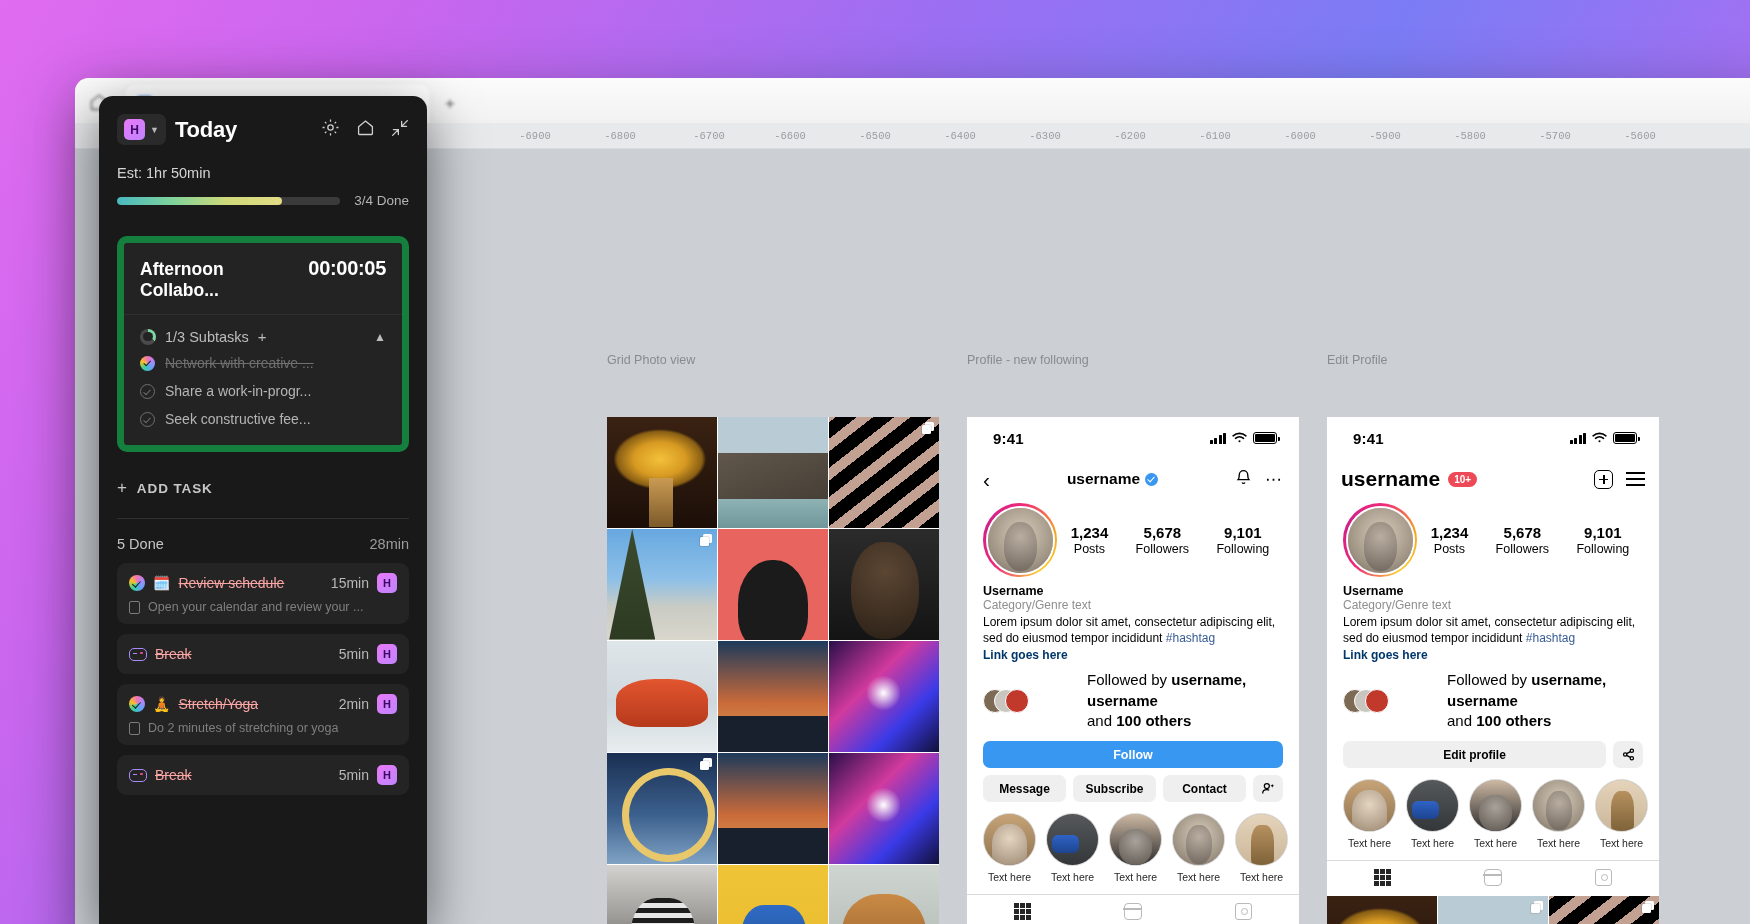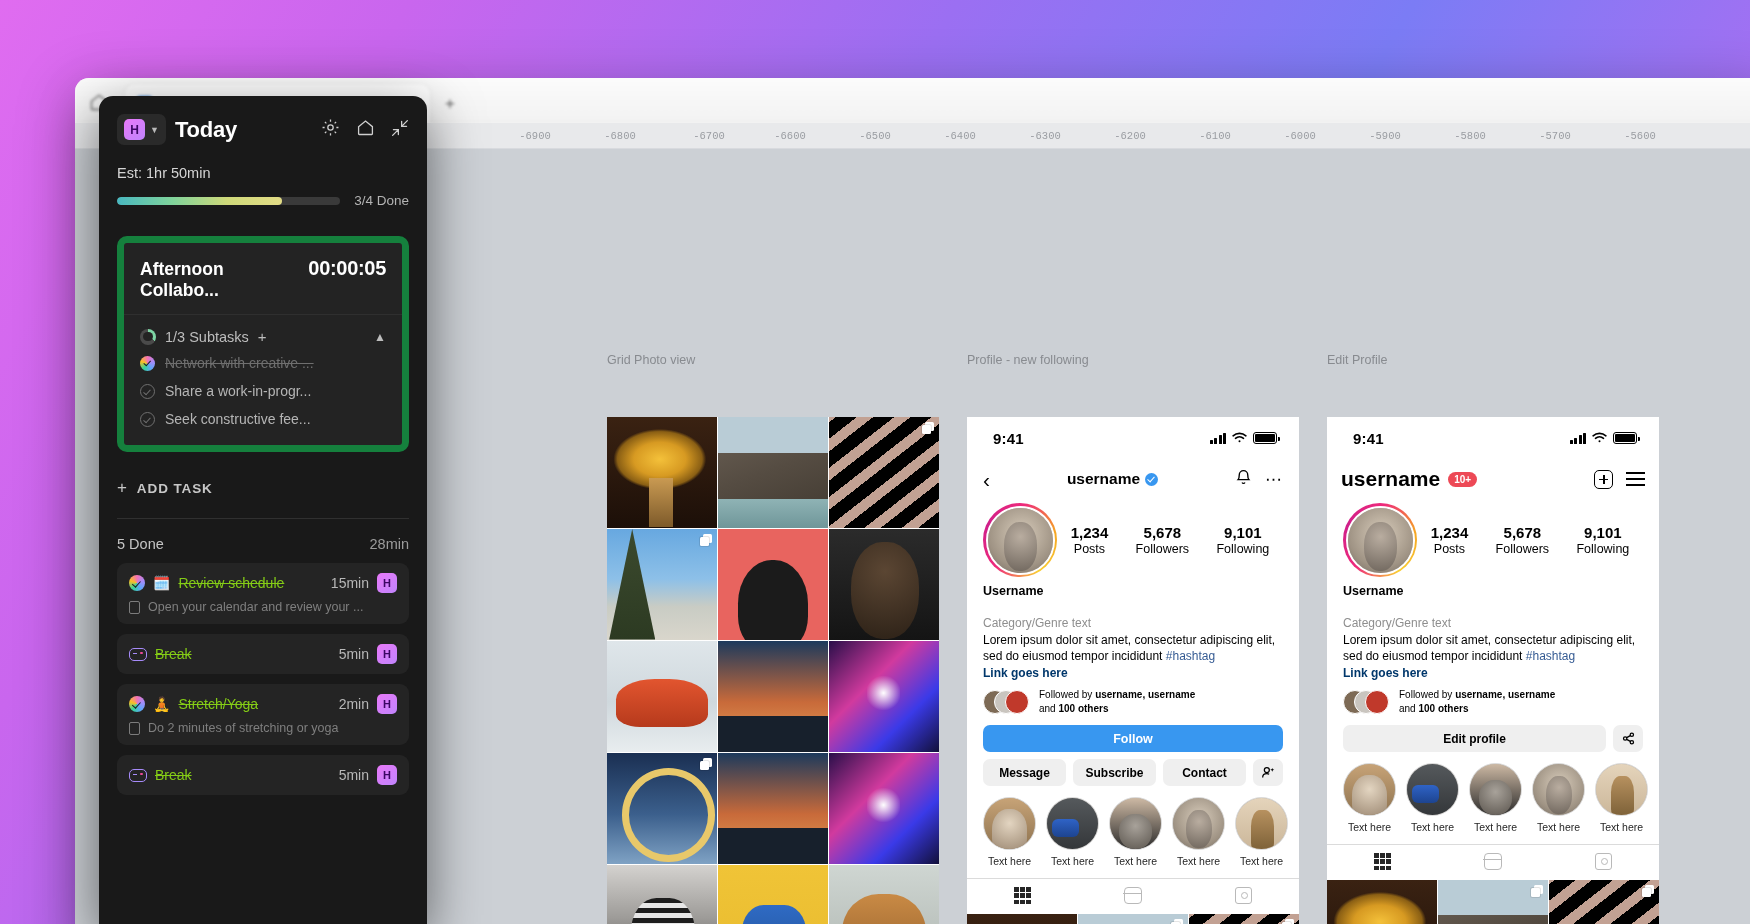--- a/index.html
+++ b/index.html
@@ -191,35 +191,35 @@
     border: 2.5px solid #fff; overflow: hidden; position: relative;
     background: #b9b3ad;
   }
   .stats { flex: 1; display: flex; justify-content: space-around; }
   .stat { text-align: center; }
   .stat .num { font-size: 15px; font-weight: bold; color: #000; }
   .stat .lbl { font-size: 12.5px; color: #000; margin-top: 1px; }
 
   .bio { padding: 7px 16px 0; }
   .bio .b-name { font-size: 12.5px; font-weight: bold; color: #000; }
-  .bio .b-cat { font-size: 12px; color: #8e8e8e; margin-top: 18px; }
+  .bio .b-cat { font-size: 12px; color: #8e8e8e; margin-top: 0; }
   .bio .b-text { font-size: 12px; color: #000; line-height: 1.35; margin-top: 2px; }
   .bio .b-text .tag { color: #355b93; }
   .bio .b-link { font-size: 12px; color: #00376b; font-weight: bold; margin-top: 2px; }
 
   .followed-row { display: flex; align-items: center; gap: 8px; padding: 8px 16px 0; }
   .fr-avatars { position: relative; width: 48px; height: 24px; flex: 0 0 48px; }
   .fr-avatars span {
     position: absolute; top: 0; width: 24px; height: 24px; border-radius: 50%;
     border: 1.5px solid #fff;
   }
   .fr-avatars span:nth-child(1){ left:0; background:#7d6a55; }
   .fr-avatars span:nth-child(2){ left:11px; background:#c9c5bf; }
   .fr-avatars span:nth-child(3){ left:22px; background:#c0392b; }
-  .fr-text { font-size: 10px; color: #000; line-height: 1.35; }
+  .fr-text { font-size: 15px; color: #000; line-height: 1.35; margin-left: 48px; }
   .fr-text b { font-weight: bold; }
 
   .btn-follow {
     margin: 10px 16px 0; height: 27px; border-radius: 7px;
     background: #3897f0; color: #fff; font-size: 12.5px; font-weight: bold;
     display: flex; align-items: center; justify-content: center;
   }
   .btn-row { display: flex; gap: 7px; padding: 7px 16px 0; }
   .btn-sec {
     flex: 1; height: 27px; border-radius: 7px; background: #efefef;
@@ -440,21 +440,21 @@
     width: 18px; height: 13px; border-radius: 5px; flex: 0 0 18px;
     border: 1.6px solid #a78bfa; position: relative;
   }
   .ti-gamepad:before {
     content:""; position:absolute; left: 3px; top: 4px; width: 4px; height: 1.4px; background: #a78bfa;
   }
   .ti-gamepad:after {
     content:""; position:absolute; right: 3px; top: 3.4px; width: 2.6px; height: 2.6px;
     border-radius: 50%; background: #ec4899;
   }
-  .ti-title { font-size: 14px; color: #84cc16; text-decoration: line-through; }
+  .ti-title { font-size: 14px; color: #fca5a5; text-decoration: line-through; }
   .ti-time { margin-left: auto; font-size: 14px; color: #b8b8b8; }
   .ti-badge {
     width: 20px; height: 20px; border-radius: 5px; flex: 0 0 20px;
     background: linear-gradient(140deg, #e879f9, #c084fc);
     color: #3b0764; font-weight: bold; font-size: 11px;
     display: flex; align-items: center; justify-content: center;
   }
   .ti-note { display: flex; align-items: center; gap: 8px; margin-top: 7px; }
   .ti-doc {
     width: 11px; height: 13px; flex: 0 0 11px; border: 1.2px solid #7c7c7c; border-radius: 2px;

